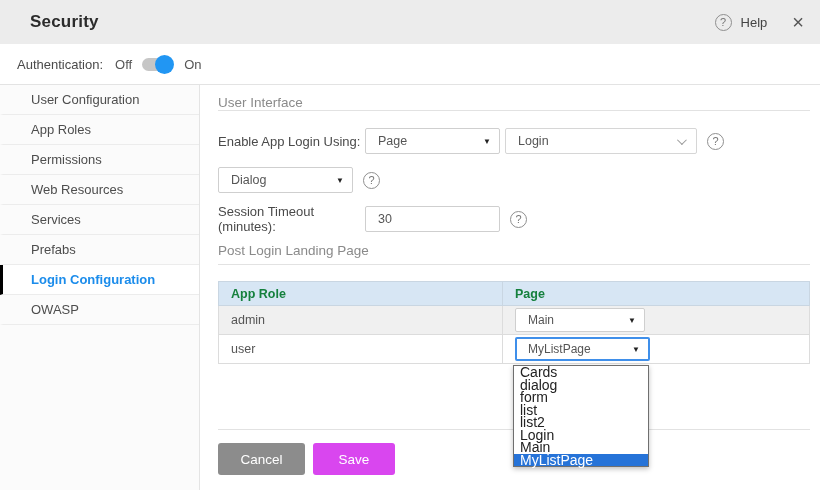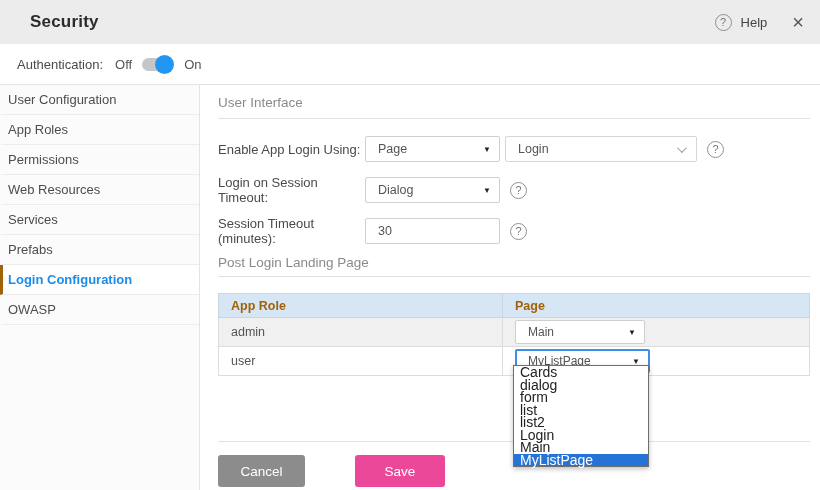--- a/index.html
+++ b/index.html
@@ -41,32 +41,32 @@
     position:absolute; right:-4px; top:-3px; width:19px; height:19px;
     border-radius:50%; background:#2196f3;
   }
 
   
   .body { flex:1; display:flex; min-height:0; }
   .sidebar {
     width:200px; flex:0 0 200px; background:#fbfbfb; border-right:1px solid #e4e4e4;
   }
   .side-item {
-    height:30px; display:flex; align-items:center; padding-left:5px;
+    height:30px; display:flex; align-items:center; padding-left:28px;
     font-size:13px; color:#4d4d4d; border-bottom:1px solid #ececec;
     border-left:3px solid transparent; cursor:pointer; background:#fbfbfb;
   }
   .side-item.selected {
-    background:#fff; border-left:3px solid #a16207; color:#1b8ceb; font-weight:700;
+    background:#fff; border-left:3px solid #000000; color:#1b8ceb; font-weight:700;
   }
 
   .content { flex:1; position:relative; padding:0 15px 0 18px; background:#fff; }
 
   .section-title {
-    font-size:13.5px; color:#8a8a8a; margin-top:10px; padding-bottom:8px;
+    font-size:13.5px; color:#8a8a8a; margin-top:10px; 
     border-bottom:1px solid #e2e2e2;
   }
   .section-title.second { margin-top:9px; padding-bottom:6px; }
 
   .form-row { display:flex; align-items:center; }
   .form-row.r1 { margin-top:17px; }
   .form-row.r2 { margin-top:13px; }
   .form-row.r3 { margin-top:11px; }
   .form-row label { flex:0 0 147px; font-size:13px; color:#4a4a4a; }
 
@@ -87,21 +87,21 @@
   }
   .txtinput {
     width:135px; height:26px; border:1px solid #cfcfcf; border-radius:2px;
     padding:0 12px; font-size:12.5px; color:#555; font-family:"Liberation Sans",sans-serif;
   }
   .row-help { margin-left:10px; }
 
   
   .ptable { margin-top:16px; width:592px; border:1px solid #c9d6e2; border-collapse:collapse; font-size:12.5px; }
   .ptable th {
-    background:#d7e6f4; text-align:left; font-weight:700; color:#a16207;
+    background:#d7e6f4; text-align:left; font-weight:700; color:#15803d;
     height:24px; padding:0 12px; border:1px solid #c9d6e2;
   }
   .ptable td { height:29px; padding:0 12px; border:1px solid #dcdcdc; color:#555; }
   .ptable .col-role { width:284px; }
   .ptable tr.row-admin td { background:#f0f0f0; }
   .ptable tr.row-user td { background:#fff; }
   .cell-sel { width:130px; height:24px; font-size:12px; }
   .cell-sel.focused { border:2px solid #3f8fea; width:135px; padding-left:11px; }
 
   
@@ -116,21 +116,21 @@
   .open-list .opt.selected { background:#2673d8; color:#fff; }
 
   
   .footer-divider { margin-top:65px; border-top:1px solid #e2e2e2; }
   .footer { margin-top:13px; display:flex; gap:8px; }
   .btn {
     height:32px; border:none; border-radius:3px; font-size:13.5px; color:#fff;
     font-family:"Liberation Sans",sans-serif; cursor:pointer;
   }
   .btn-cancel { width:87px; background:#8c8c8c; }
-  .btn-save { width:90px; background:#ec4899;margin-left:42px; }
+  .btn-save { width:82px; background:#d946ef; }
 </style>
 </head>
 <body>
 
 <div class="app">
 
   <div class="header">
     <h1>Security</h1>
     <div class="header-right">
       <span class="qcircle">?</span>
@@ -172,21 +172,20 @@
           <span class="caret">▼</span>
         </div>
         <div class="combo">
           <span>Login</span>
           <span class="chev"></span>
         </div>
         <span class="qcircle row-help">?</span>
       </div>
 
       <div class="form-row r2">
-        <label>Login on Session Timeout:</label>
         <div class="sel">
           <span>Dialog</span>
           <span class="caret">▼</span>
         </div>
         <span class="qcircle row-help">?</span>
       </div>
 
       <div class="form-row r3">
         <label>Session Timeout (minutes):</label>
         <input class="txtinput" value="30" style="">

